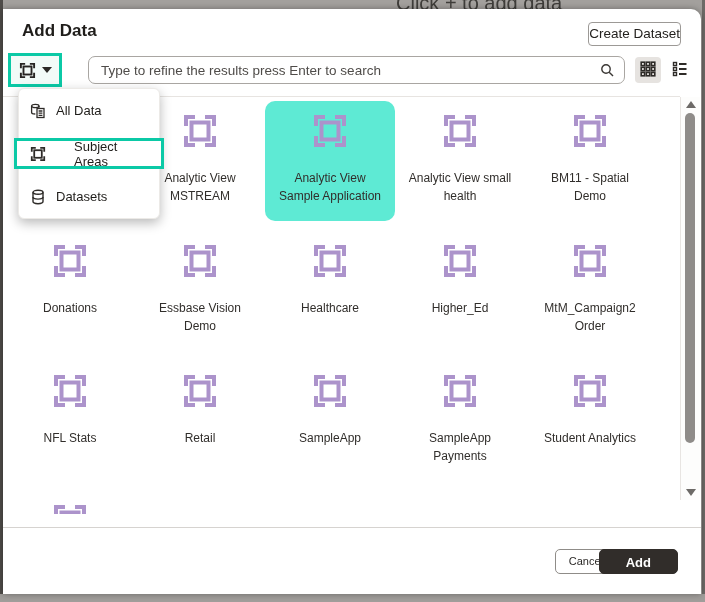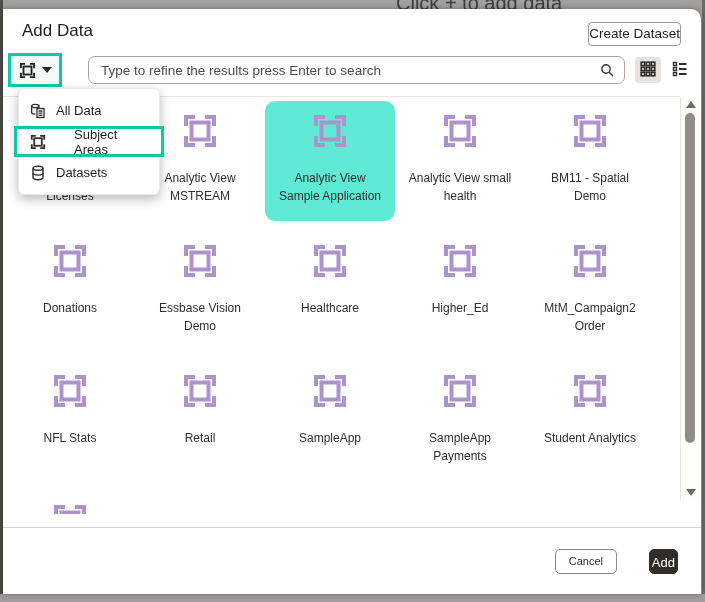--- a/index.html
+++ b/index.html
@@ -18,21 +18,21 @@
     color:#3f3d3a;font-size:20px;font-weight:normal;
   }
   .bg-partial-text span{position:absolute;top:-8px;left:0;white-space:nowrap;}
 
   
   .dialog{
     position:absolute;left:3px;top:9px;width:698px;height:585px;
     background:#ffffff;border-radius:0 10px 0 0;
     box-shadow:0 0 6px rgba(0,0,0,.35);
   }
-  .dialog-title{position:absolute;left:19px;top:12px;font-size:17px;font-weight:normal;color:#1f1d1a;}
+  .dialog-title{position:absolute;left:19px;top:12px;font-size:17px;font-weight:bold;color:#1f1d1a;}
   .create-dataset-btn{
     position:absolute;right:20px;top:13px;height:24px;line-height:22px;
     padding:0 0;background:#fff;border:1px solid #9c9996;border-radius:4px;
     font-size:13.5px;color:#24221f;font-family:inherit;cursor:pointer;
   }
 
   
   .filter-annotation{
     position:absolute;left:5px;top:44px;width:54px;height:34px;
     border:3px solid #0bc9a6;background:#f2fbf8;box-sizing:border-box;
@@ -90,21 +90,21 @@
     position:absolute;left:15px;top:79px;width:140px;z-index:30;
     background:#fff;border-radius:6px;padding:6px 0;
     box-shadow:0 4px 12px rgba(0,0,0,.28);border:1px solid #eceae7;
   }
   .menu-item{
     height:31px;display:flex;align-items:center;gap:10px;padding:0 11px;
     font-size:13px;color:#1f1d1a;cursor:pointer;box-sizing:border-box;background:#fff;
   }
   .menu-item .mi-icon{width:16px;height:16px;color:#2e2b28;flex:none;display:inline-block;}
   .menu-item.annotated{
-    border:3px solid #0bc9a6;margin:0 -5px;padding:12px 13px;position:relative;z-index:31;gap:28px;
+    border:3px solid #0bc9a6;margin:12px -5px;padding:12px 13px;position:relative;z-index:31;gap:28px;
   }
 
   
   .scrollbar{
     position:absolute;left:677px;top:88px;width:20px;height:403px;
     border-left:1px solid #e8e5e2;background:#fdfdfc;box-sizing:border-box;
   }
   .scroll-up,.scroll-down{
     position:absolute;left:5px;width:0;height:0;cursor:pointer;
     border-left:5px solid transparent;border-right:5px solid transparent;
@@ -117,23 +117,23 @@
   }
 
   
   .footer-divider{position:absolute;left:0;top:518px;width:698px;height:0;border-top:1px solid #d6d3d0;}
   .cancel-btn{
     position:absolute;right:84px;top:540px;height:25px;line-height:23px;padding:0 13px;
     background:#fff;border:1px solid #8f8c88;border-radius:5px;
     font-size:11px;color:#2b2927;font-family:inherit;cursor:pointer;
   }
   .add-btn{
-    position:absolute;right:23px;top:540px;height:25px;line-height:25px;padding:0 2px;
+    position:absolute;right:23px;top:540px;height:25px;line-height:25px;padding:0 26px;
     background:#312d2a;border:1px solid #312d2a;border-radius:5px;
-    font-size:13px;font-weight:normal;color:#ffffff;font-family:inherit;cursor:pointer;
+    font-size:13px;font-weight:bold;color:#ffffff;font-family:inherit;cursor:pointer;
   }
 </style>
 </head>
 <body>
 
 <div class="edge-left"></div>
 <div class="edge-right"></div>
 <div class="edge-bottom"></div>
 <div class="bg-partial-text">
   <span>Click + to add data</span>

